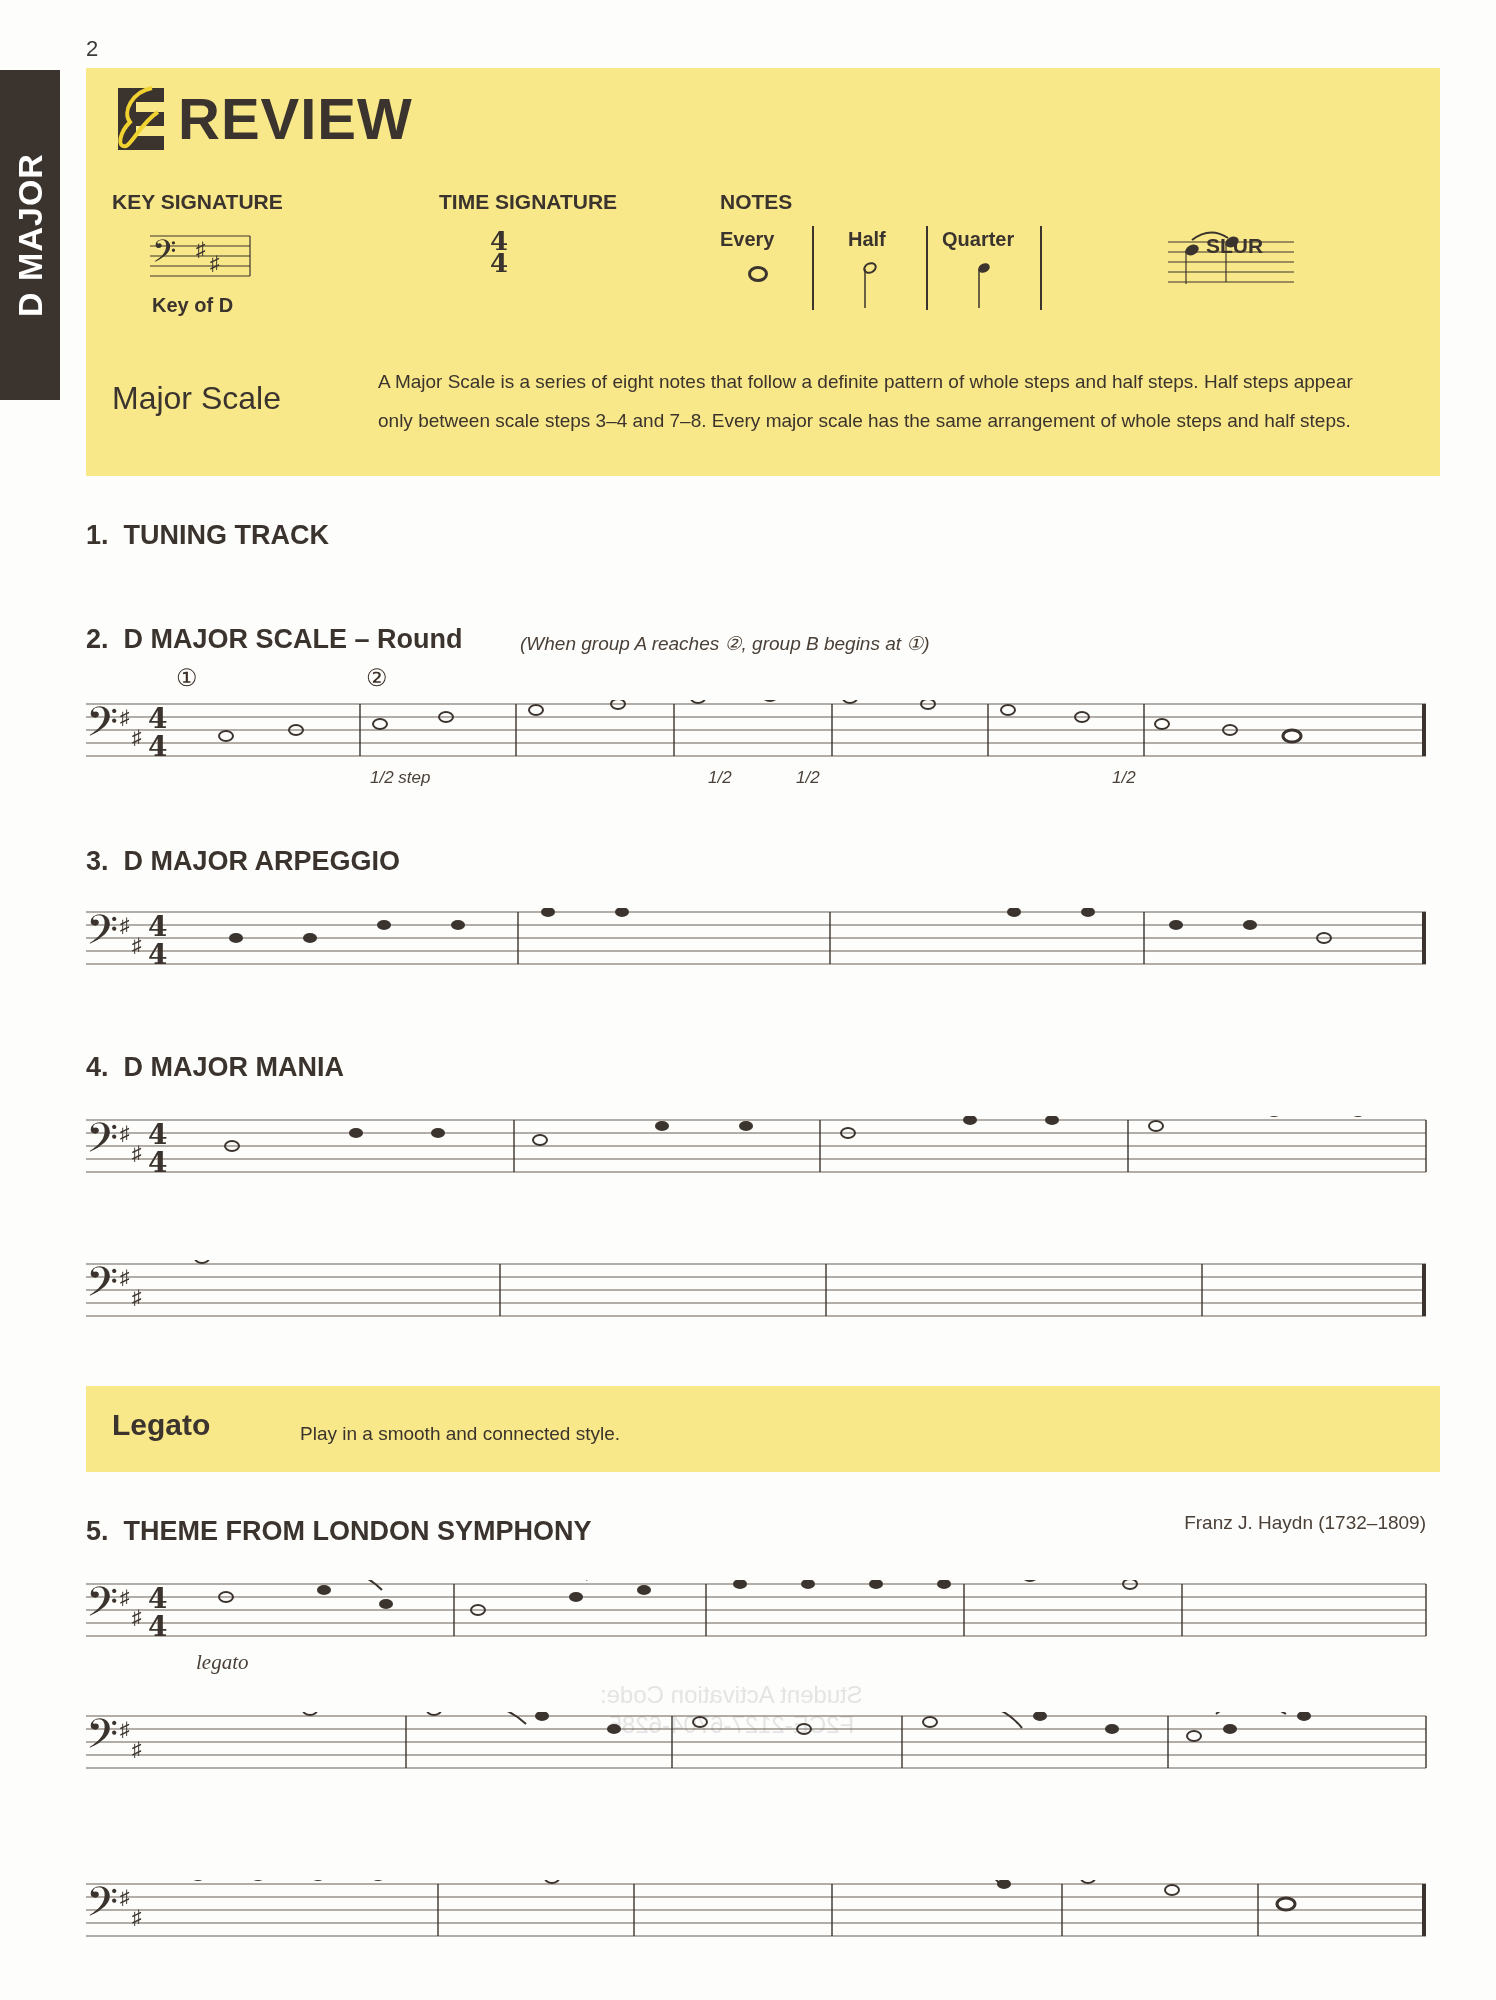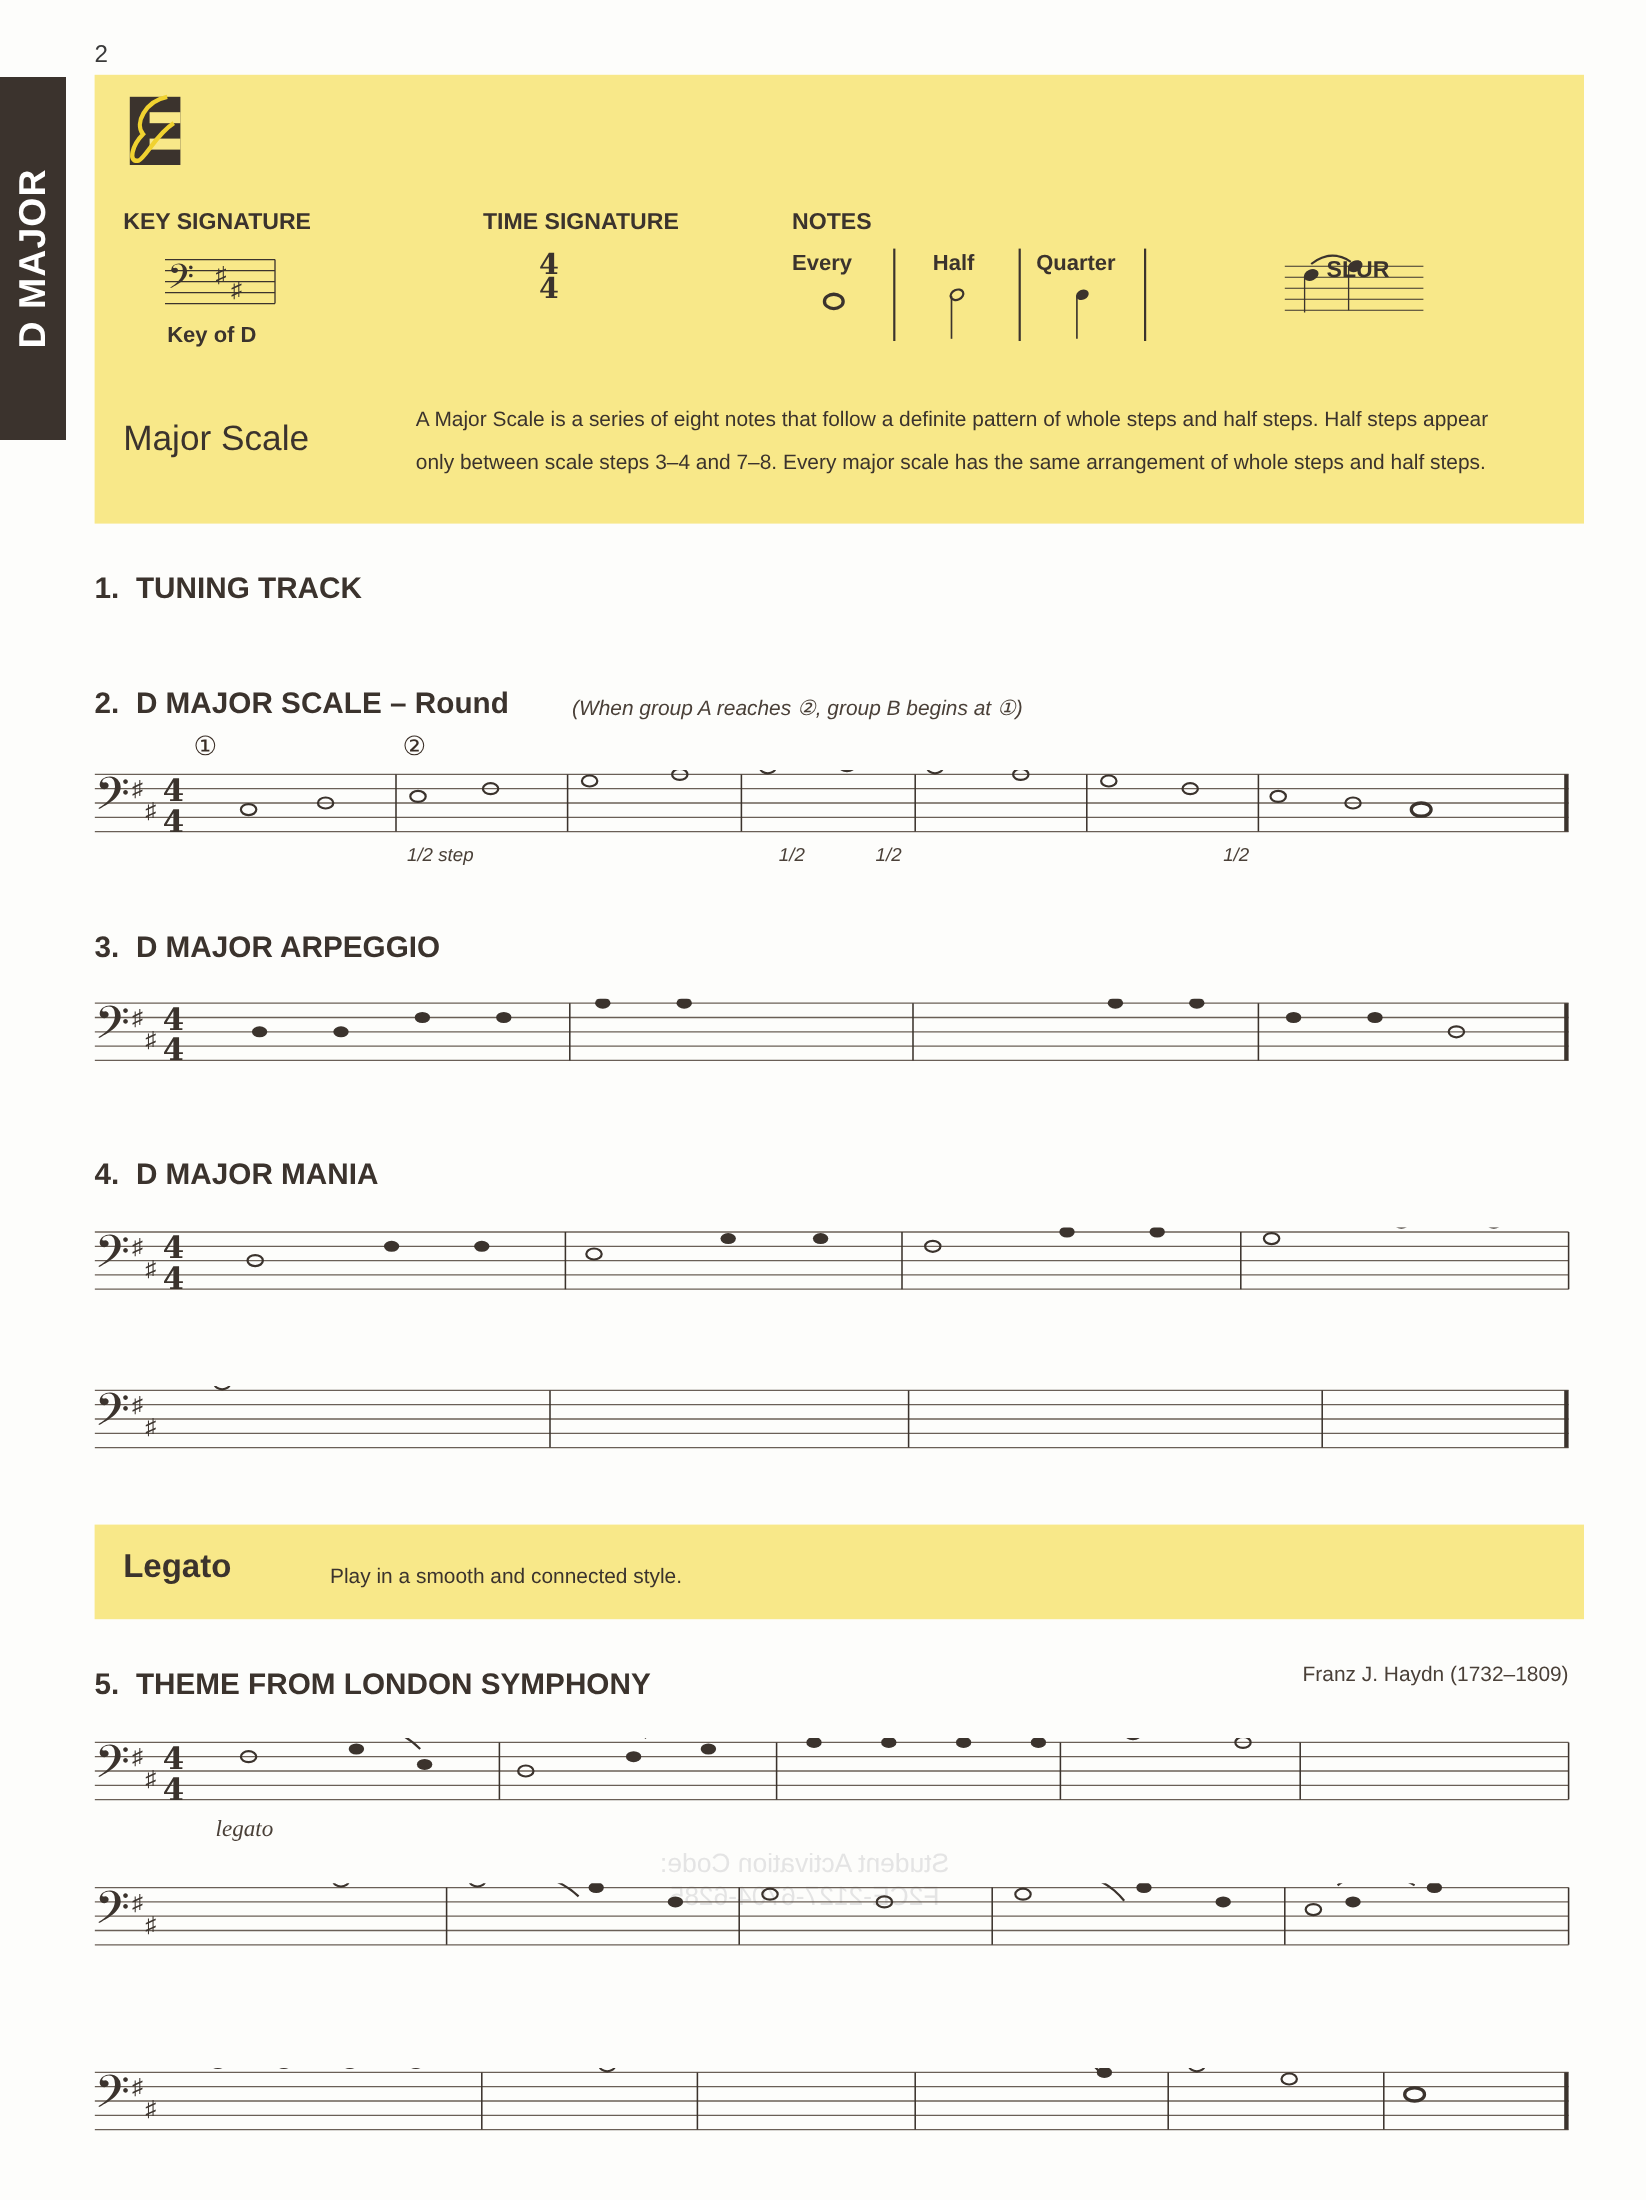--- a/index.html
+++ b/index.html
@@ -35,20 +35,21 @@
   </div>
 
 <div class="abs review-box"></div>
 <div class="abs review-title">
   <div class="logo">
     <div class="e"></div>
     <svg class="swirl" viewBox="0 0 54 72">
         <path d="M40 6 C20 10 10 30 18 40 C8 50 4 66 14 64 C20 62 30 40 46 30" stroke="#f0d230" stroke-width="4" fill="none"></path>
       </svg>
   </div>
+  <span class="review-word">REVIEW</span>
 </div>
 
 <div class="abs lbl" style="left:112px;top:190px;">KEY SIGNATURE</div>
 <svg class="abs" style="left:150px;top:232px;" width="102" height="46">
   <g stroke="#3b332d" stroke-width="1.2">
       <line x1="0" y1="4" x2="100" y2="4"></line>
       <line x1="0" y1="14" x2="100" y2="14"></line>
       <line x1="0" y1="24" x2="100" y2="24"></line>
       <line x1="0" y1="34" x2="100" y2="34"></line>
       <line x1="0" y1="44" x2="100" y2="44"></line>

